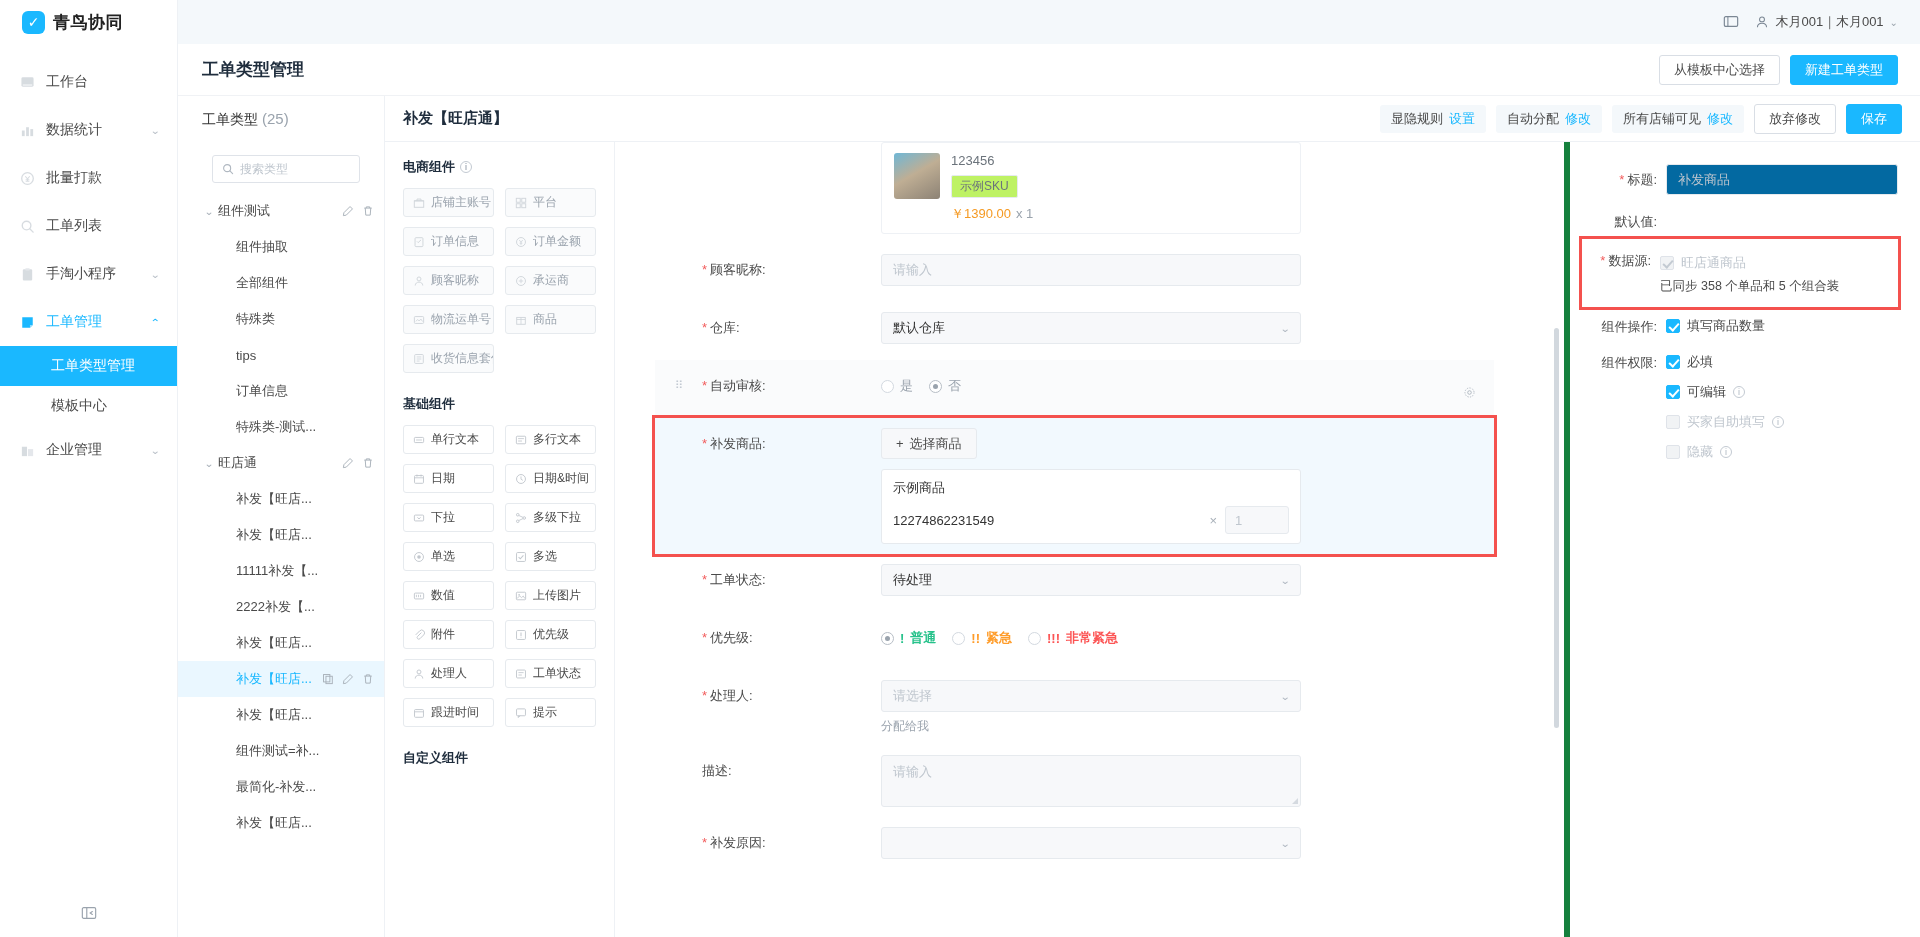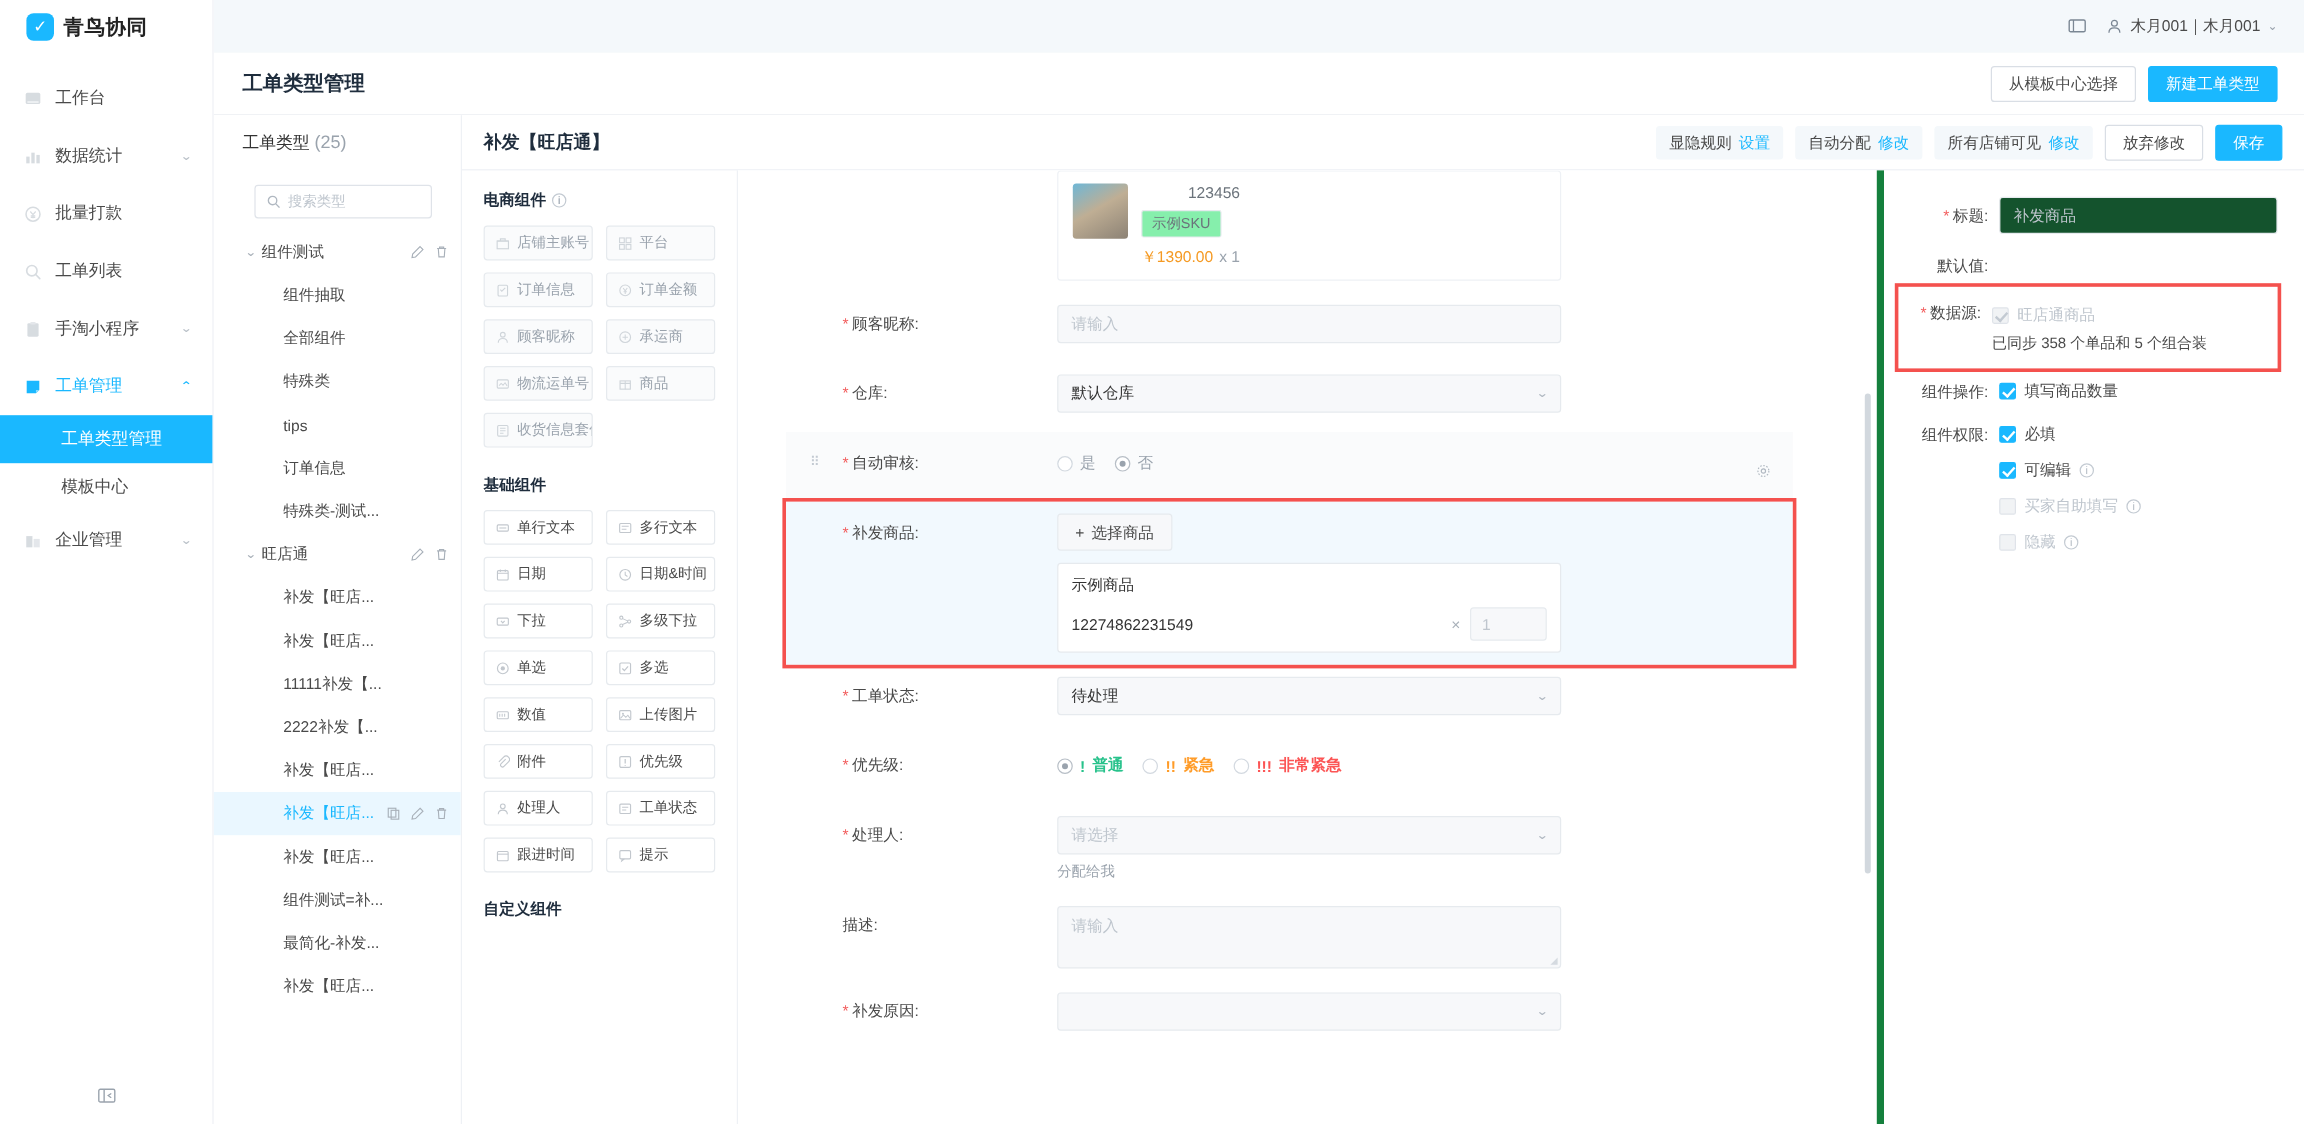--- a/index.html
+++ b/index.html
@@ -194,25 +194,25 @@
 
   
   .prodcard {
     border: 1px solid #eef1f5; border-radius: 3px; padding: 10px 12px;
     display: flex; gap: 11px; background: #fff;
   }
   .prodthumb {
     width: 46px; height: 46px; flex: 0 0 46px; border-radius: 3px;
     background: linear-gradient(150deg,#6fb7d6 0%,#bfae94 45%,#8c8275 100%);
   }
-  .prodinfo { display: flex; flex-direction: column; gap: 7px; text-align: right; }
+  .prodinfo { display: flex; flex-direction: column; gap: 7px; }
   .prodtitle { font-size: 13px; color: #6b737b; }
   .skutag {
     align-self: flex-start; border: 1px solid #e6eaee; border-radius: 2px;
-    padding: 2px 8px; font-size: 12px; color: #6b737b; background: #86efac;
+    padding: 2px 8px; font-size: 12px; color: #6b737b; background: #bef264;
   }
   .prodprice { font-size: 13px; color: #f59a23; }
   .prodprice .qty { color: #9aa3ad; margin-left: 5px; }
 
   
   .selbox {
     border: 1px solid #e6eaee; border-radius: 3px; background: #fff;
     padding: 9px 11px; margin-top: 10px;
   }
   .selbox .sname { font-size: 13px; color: #333; margin-bottom: 9px; }
@@ -246,21 +246,21 @@
     width: 356px; flex: 0 0 356px; border-left: 6px solid #15803d;
     padding: 22px 22px 0 18px; overflow: hidden; position: relative;
   }
   .prow { display: flex; align-items: flex-start; margin-bottom: 17px; }
   .plabel {
     width: 78px; flex: 0 0 78px; text-align: right; padding-right: 9px;
     font-size: 13px; color: #4a4a4a; padding-top: 7px;
   }
   .pctl { flex: 1; min-width: 0; }
   .pinp {
-    height: 31px; border: 1px solid #e6eaee; border-radius: 3px; background: #14532d;
+    height: 31px; border: 1px solid #e6eaee; border-radius: 3px; background: #0369a1;
     display: flex; align-items: center; padding: 0 11px; font-size: 13px; color: #bfc6ce;
   }
   .ds-box { padding-top: 3px; }
   .ck { display: flex; align-items: center; gap: 7px; font-size: 13px; color: #4a4a4a; margin-bottom: 12px; }
   .ck.dim { color: #bfc6ce; }
   .cbox {
     width: 14px; height: 14px; flex: 0 0 14px; border: 1px solid #d3d9e0;
     border-radius: 2px; background: #fff; position: relative;
   }
   .cbox.on { background: #1ab8ff; border-color: #1ab8ff; }

